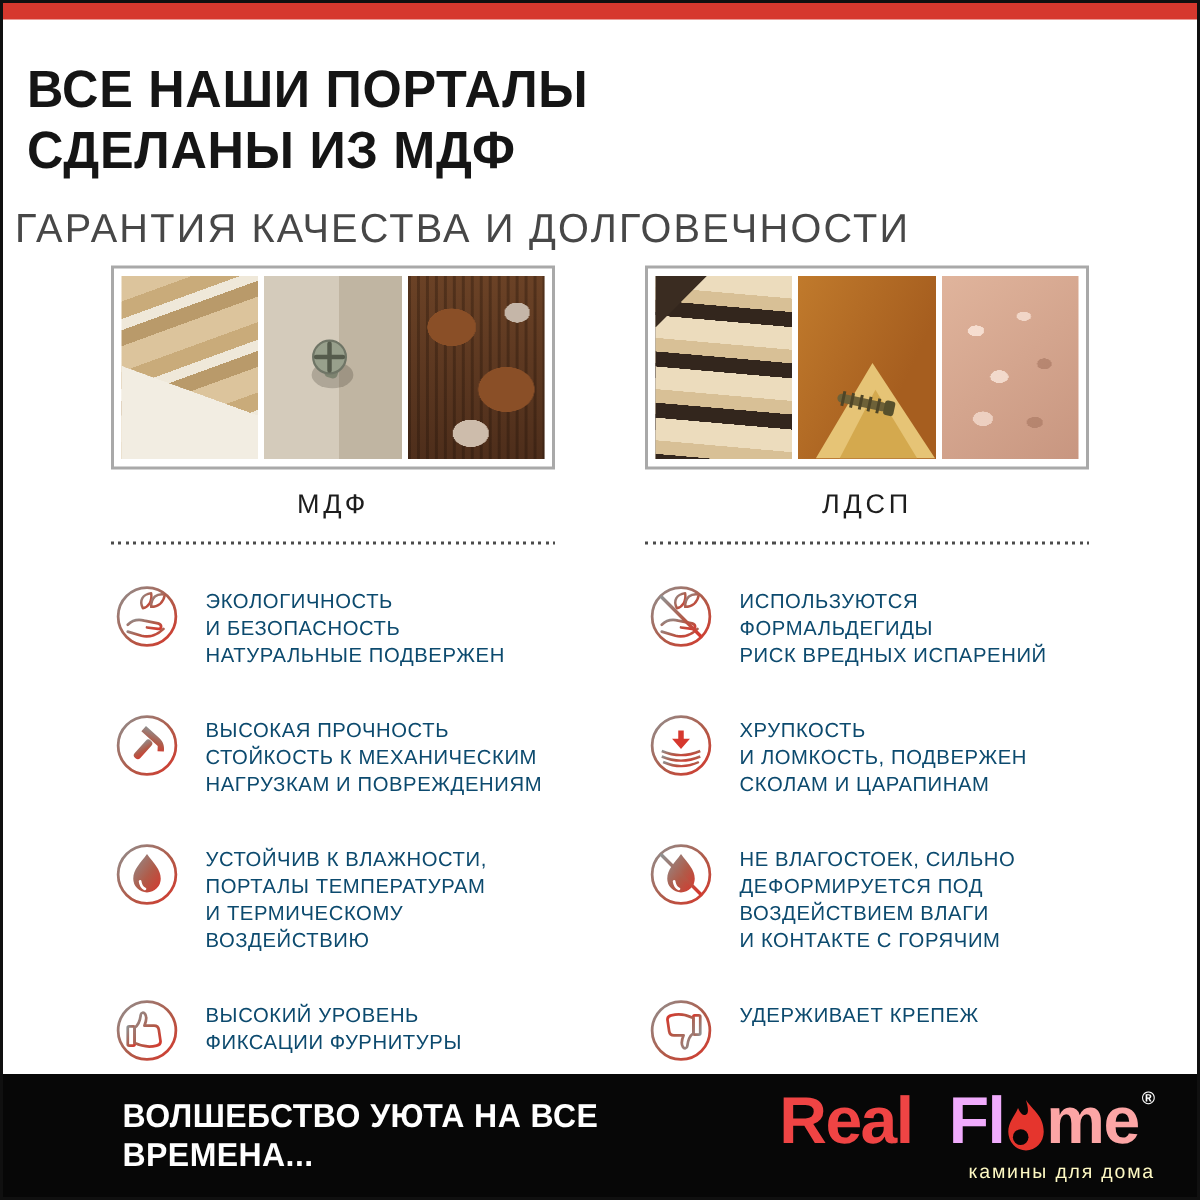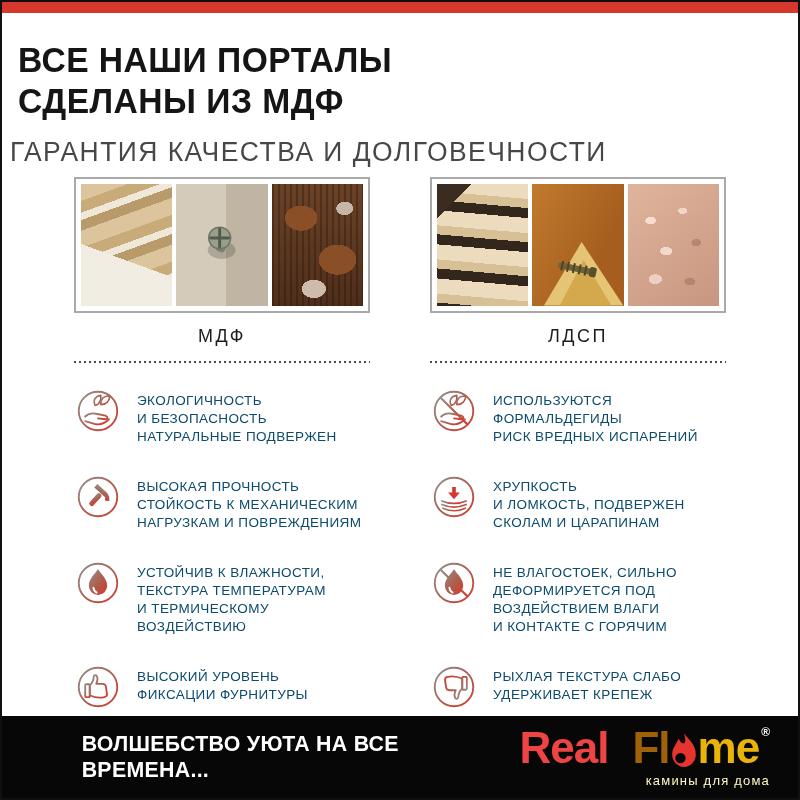--- a/index.html
+++ b/index.html
@@ -63,23 +63,23 @@
   .fline { display:block; font-size:13.5px; font-weight:500; color:#0c4a6e;
            letter-spacing:.4px; line-height:18px; }
 
   
   .footer { position:absolute; left:0; right:0; bottom:0; height:82px; background:#070707;
             display:flex; align-items:center; justify-content:space-between; padding:0 28px 0 73px; }
   .slogan { color:#fff; font-size:22px; font-weight:800; letter-spacing:.3px; transform:scaleX(.97); }
   .logo { text-align:right; }
   .logo-row { display:flex; align-items:flex-end; line-height:1; }
   .logo-real { color:#ef4444; font-size:44px; font-weight:800; letter-spacing:-1px; margin-right:24px; }
-  .logo-fl { color:#a16207; font-size:44px; font-weight:800; letter-spacing:-1px; }
+  .logo-fl { color:#f0abfc; font-size:44px; font-weight:800; letter-spacing:-1px; }
   .logo-flame { width:26px; height:38px; margin:0 1px; }
-  .logo-me { color:#eab308; font-size:44px; font-weight:800; letter-spacing:-1px; }
+  .logo-me { color:#fca5a5; font-size:44px; font-weight:800; letter-spacing:-1px; }
   .logo-reg { color:#fff; font-size:12px; font-weight:700; align-self:flex-start; margin-left:2px; }
   .logo-tagline { color:#fef9c3; font-size:13px; letter-spacing:1.2px; margin-top:3px; }
 </style>
 </head>
 <body>
 
 <svg width="0" height="0" style="position:absolute" aria-hidden="true">
   <defs>
     <linearGradient id="gi" x1="0%" y1="0%" x2="100%" y2="100%">
       <stop offset="0%" stop-color="#909090"></stop>
@@ -157,21 +157,21 @@
         <div class="feature">
           <span class="ficon">
             <svg viewBox="0 0 48 48" fill="none">
               <circle cx="24" cy="24" r="21" stroke="url(#gi)" stroke-width="2"></circle>
               <path d="M24 9 C29 16 34 20 34 27 a10 10 0 0 1 -20 0 C14 20 19 16 24 9 Z" fill="url(#gi)"></path>
               <path d="M19 29 a6 7 0 0 0 3.5 5.5" stroke="#fff" stroke-width="2" stroke-linecap="round"></path>
             </svg>
           </span>
           <span class="ftext">
             <span class="fline">УСТОЙЧИВ К ВЛАЖНОСТИ,</span>
-            <span class="fline">ТЕКСТУРА ТЕМПЕРАТУРАМ</span>
+            <span class="fline">ПОРТАЛЫ ТЕМПЕРАТУРАМ</span>
             <span class="fline">И ТЕРМИЧЕСКОМУ ВОЗДЕЙСТВИЮ</span>
           </span>
         </div>
 
         <div class="feature">
           <span class="ficon">
             <svg viewBox="0 0 48 48" fill="none">
               <circle cx="24" cy="24" r="21" stroke="url(#gi)" stroke-width="2"></circle>
               <rect x="10" y="21" width="5" height="14" rx="1" stroke="url(#gi)" stroke-width="2"></rect>
               <path d="M15 33 c6 3 12 3 16 2 c2.5 -.6 3 -2 2.8 -3.5 l-1.2 -8 c-.3 -2 -1.5 -3 -3.5 -3 h-7 c1.5 -3.5 1.8 -6.5 .5 -8.5 c-1 -1.5 -3 -1.2 -3.2 .8 c-.4 4 -2 7.5 -4.4 9.2 z" stroke="url(#gi)" stroke-width="2" stroke-linejoin="round"></path>
@@ -263,21 +263,20 @@
           <span class="ficon">
             <svg viewBox="0 0 48 48" fill="none">
               <circle cx="24" cy="24" r="21" stroke="url(#gi)" stroke-width="2"></circle>
               <g transform="rotate(180 24 24)">
                 <rect x="10" y="21" width="5" height="14" rx="1" stroke="url(#gi)" stroke-width="2"></rect>
                 <path d="M15 33 c6 3 12 3 16 2 c2.5 -.6 3 -2 2.8 -3.5 l-1.2 -8 c-.3 -2 -1.5 -3 -3.5 -3 h-7 c1.5 -3.5 1.8 -6.5 .5 -8.5 c-1 -1.5 -3 -1.2 -3.2 .8 c-.4 4 -2 7.5 -4.4 9.2 z" stroke="url(#gi)" stroke-width="2" stroke-linejoin="round"></path>
               </g>
             </svg>
           </span>
           <span class="ftext">
-            <span class="fline">РЫХЛАЯ ТЕКСТУРА СЛАБО</span>
             <span class="fline">УДЕРЖИВАЕТ КРЕПЕЖ</span>
           </span>
         </div>
 
       </div>
     </div>
   </div>
 
   <div class="footer">
     <div class="slogan">ВОЛШЕБСТВО УЮТА НА ВСЕ ВРЕМЕНА...</div>

